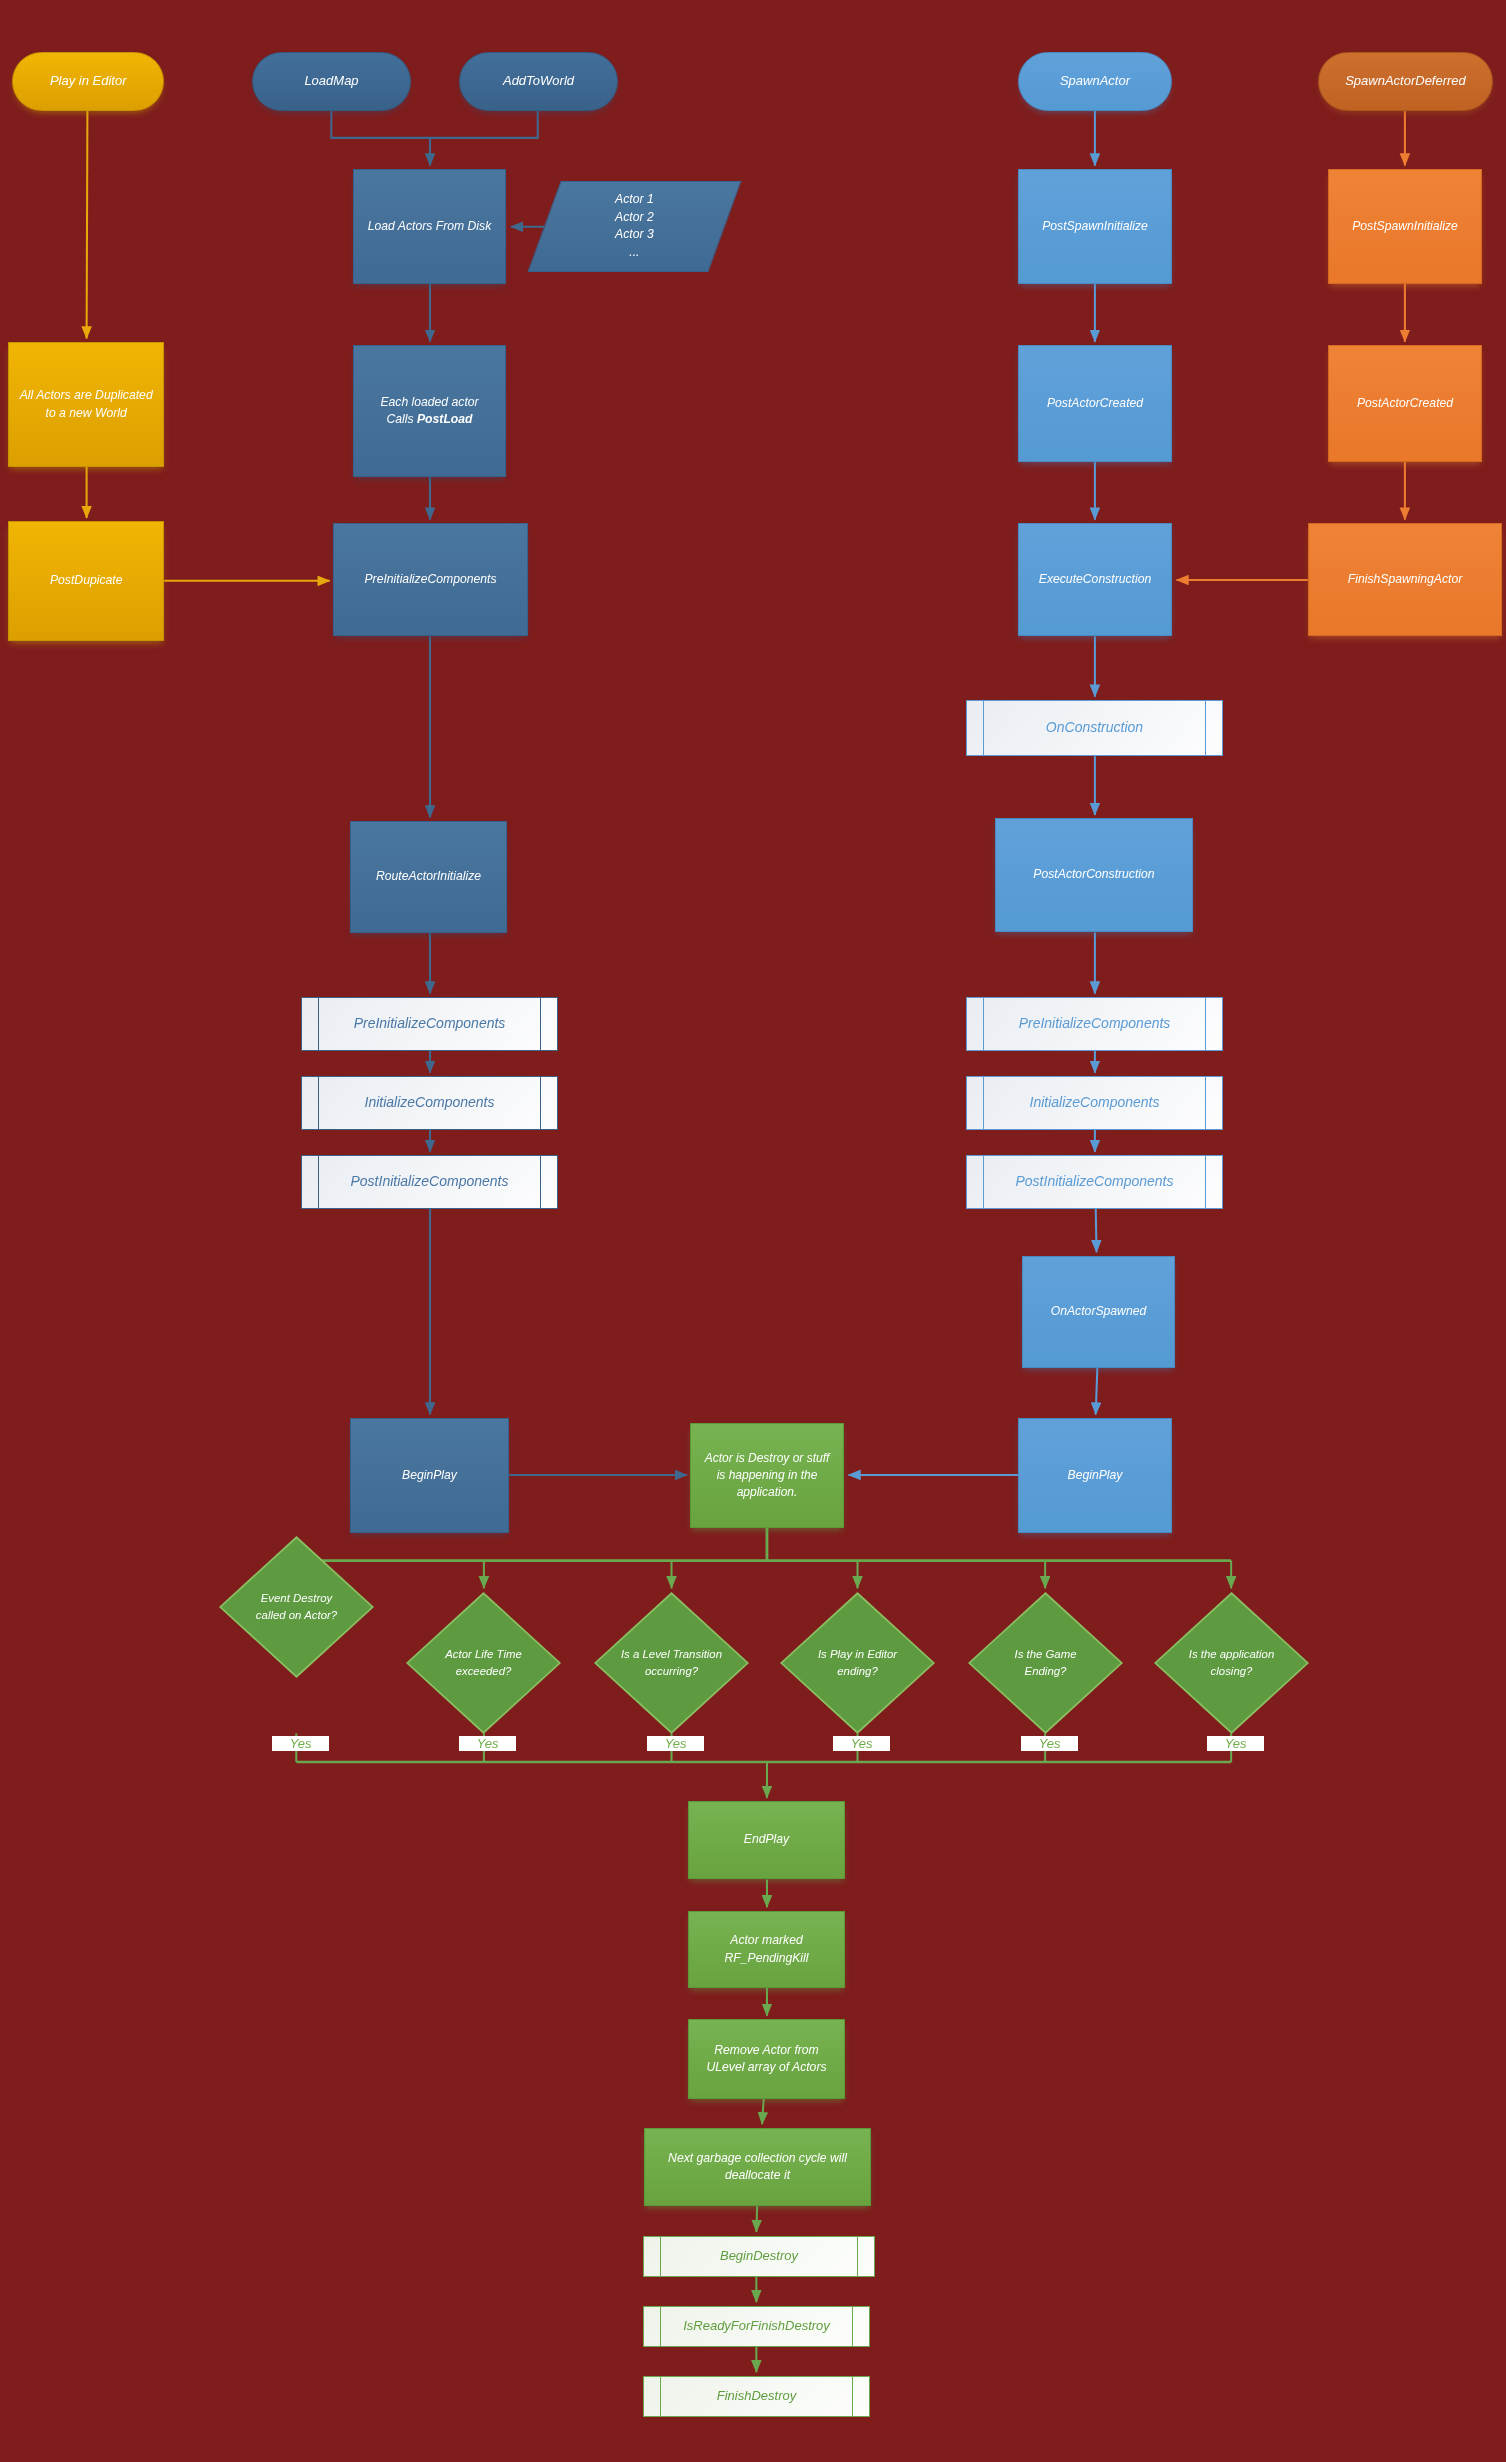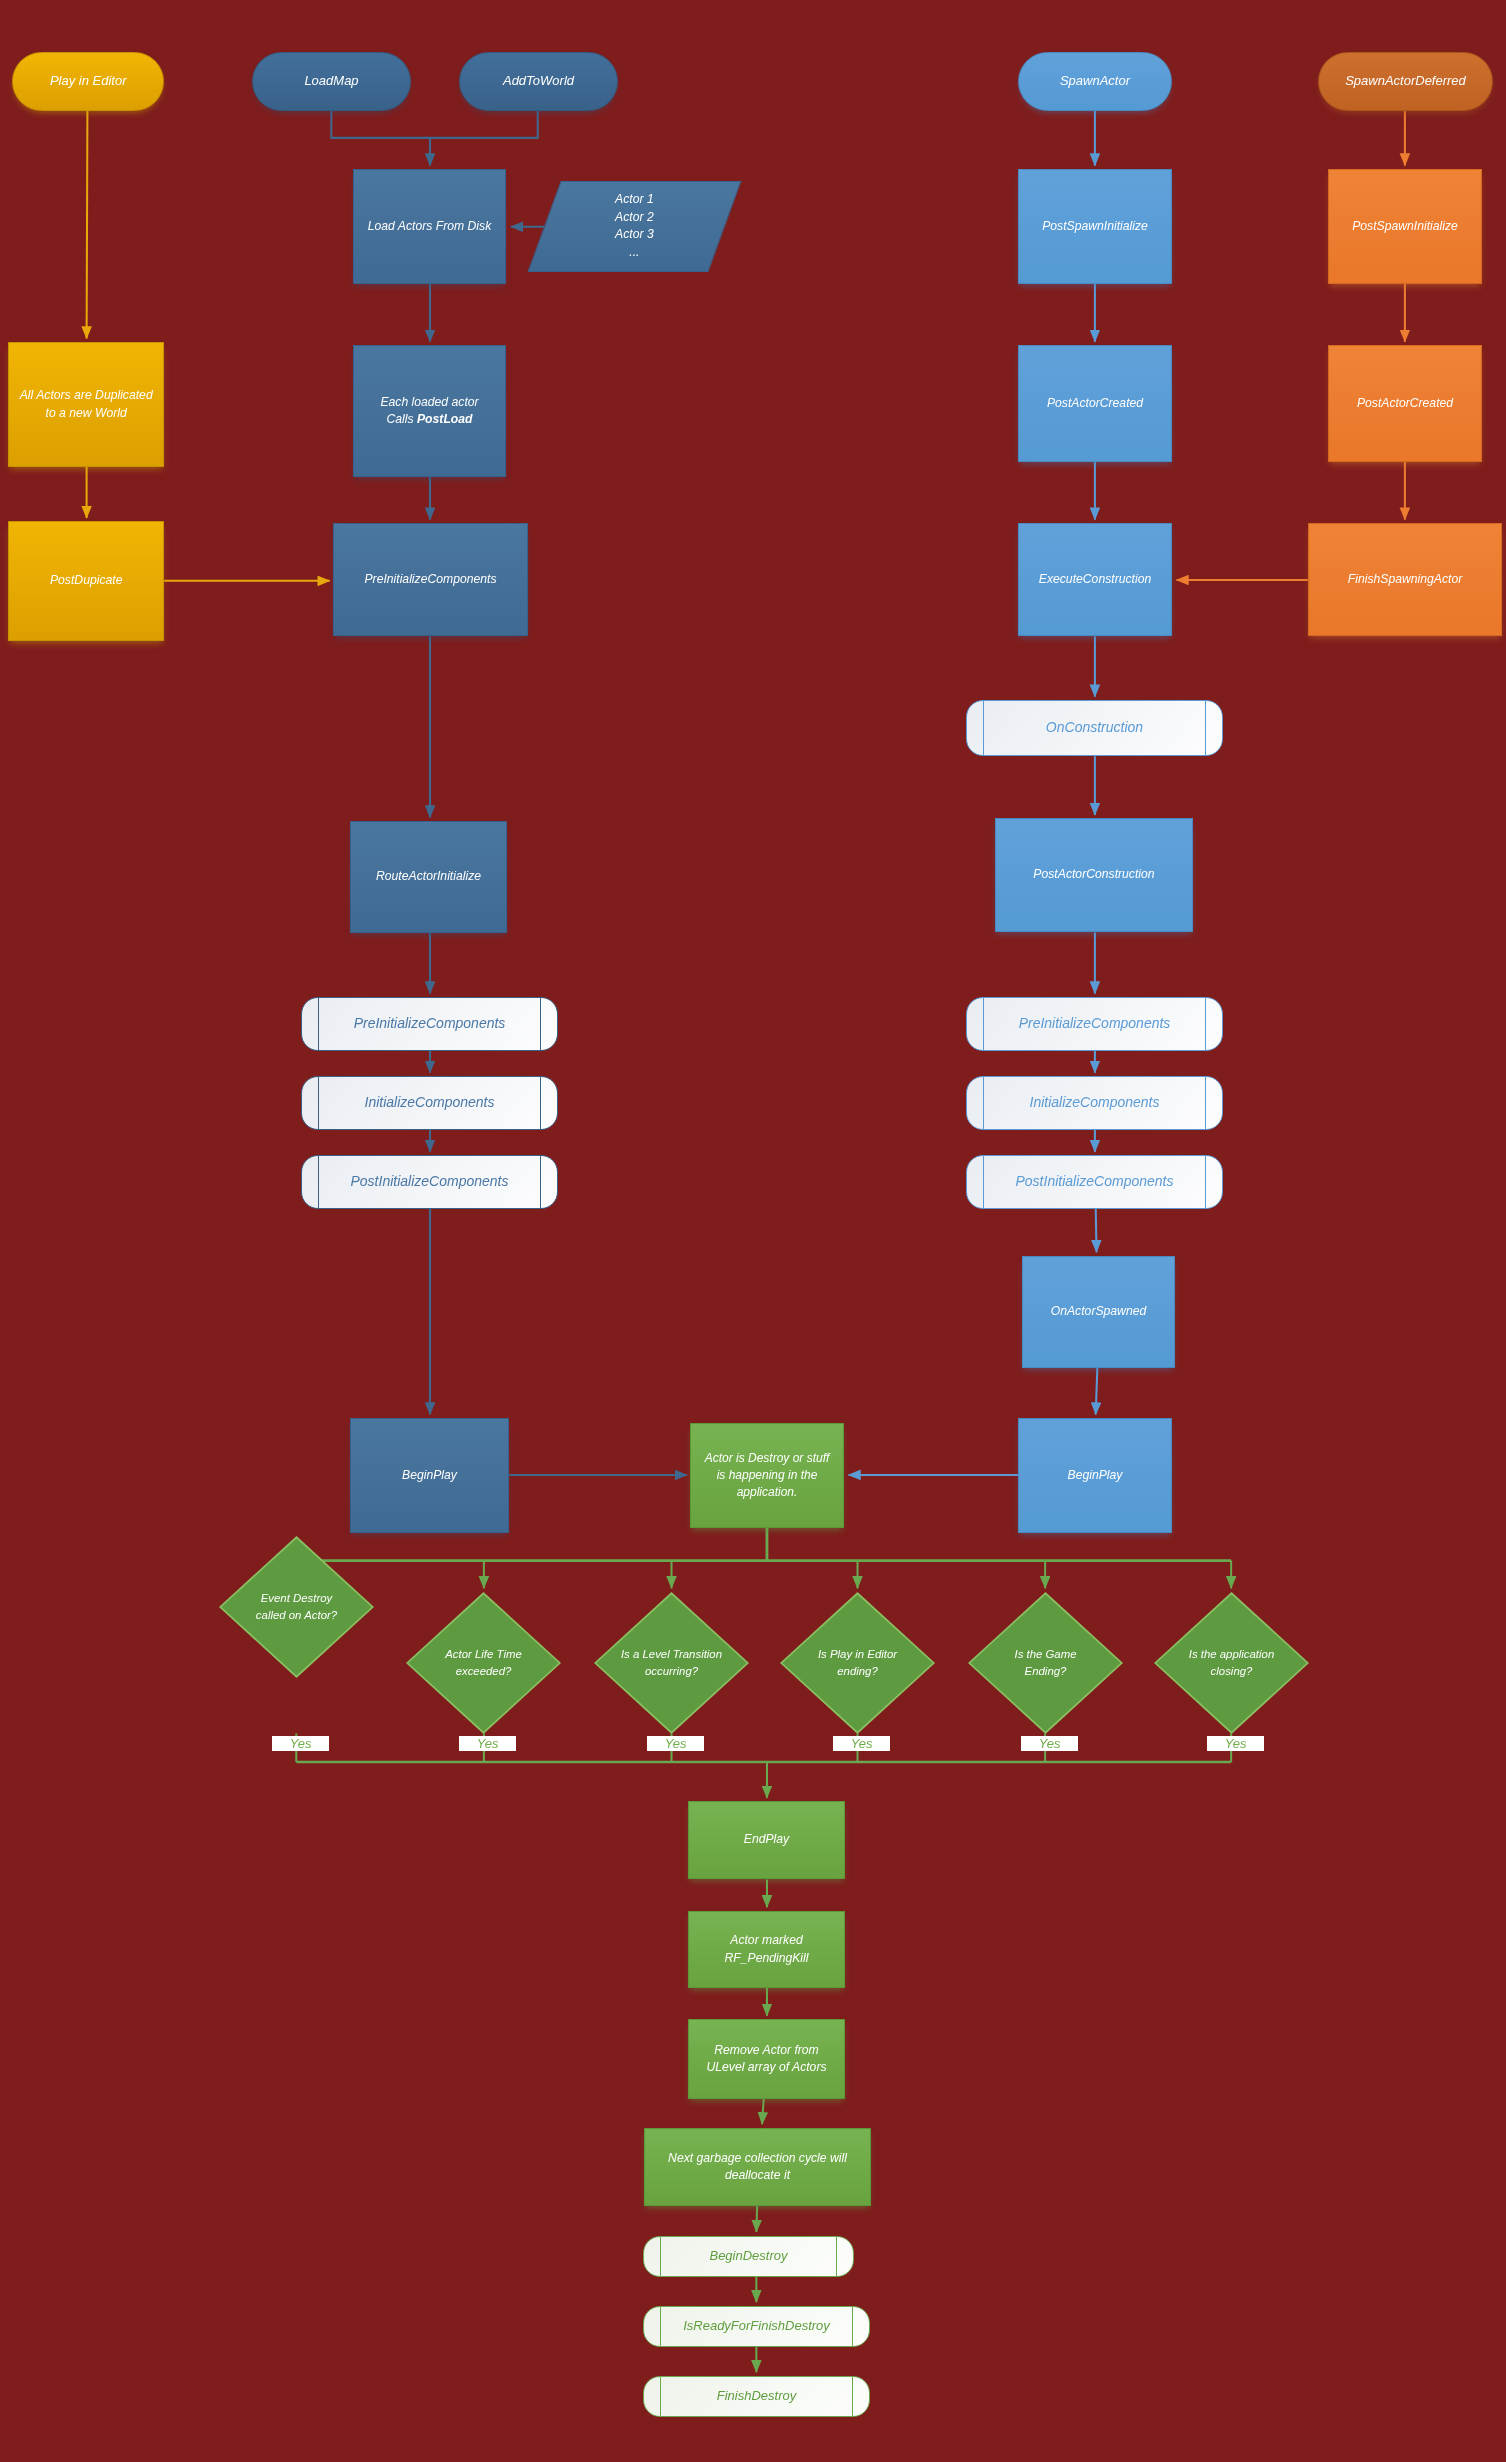--- a/index.html
+++ b/index.html
@@ -17,21 +17,21 @@
   .pilldark{background:linear-gradient(#426f9b,#39628a);border:0.8px solid #33597e;
         box-shadow:0 4.1px 6.5px -2.4px rgba(50,80,110,.45);}
   .light{background:linear-gradient(#61a1da,#549ad3);border:0.8px solid #4a88c0;
         box-shadow:0 4.1px 6.5px -2.4px rgba(70,120,170,.45);}
   .orangebox{background:linear-gradient(#ee8336,#ea772a);border:0.8px solid #d2691e;
         box-shadow:0 4.1px 6.5px -2.4px rgba(210,120,40,.5);}
   .orangepill{background:linear-gradient(#cd6f2d,#c06222);border:0.8px solid #a9561b;
         box-shadow:0 4.1px 6.5px -2.4px rgba(170,90,30,.5);}
   .greenbox{background:linear-gradient(#77b350,#68a340);border:0.8px solid #5d9838;
         box-shadow:0 4.1px 6.5px -2.4px rgba(100,150,70,.5);}
-  .sub{background:linear-gradient(130deg,#e9edf2,#fdfdfe);font-size:14px;padding:3.3px 28px;border-radius:17px;}
+  .sub{background:linear-gradient(130deg,#e9edf2,#fdfdfe);font-size:14px;padding:3.3px 28px;}
   .sub:before,.sub:after{content:"";position:absolute;top:0;bottom:0;width:0;}
   .sub:before{left:16.3px;border-left:1.6px solid;}
   .sub:after{right:16.3px;border-right:1.6px solid;}
   .subdark{border:1.6px solid #3a6186;color:#4a78a6;}
   .subdark:before,.subdark:after{border-color:#3a6186;}
   .sublight{border:1.6px solid #5b9bd5;color:#5b9bd5;}
   .sublight:before,.sublight:after{border-color:#5b9bd5;}
   .subgreen{border:1.6px solid #6aa84f;color:#5f9e3e;background:linear-gradient(130deg,#eef3ea,#fdfefc);font-size:13px;}
   .subgreen:before,.subgreen:after{border-color:#6aa84f;}
   .para{transform:skewX(-20deg);background:linear-gradient(#4a779f,#3f6a93);
@@ -237,18 +237,18 @@
   <div class="yes" style="left:459px;top:1736px;width:49px;">Yes</div>
   <div class="yes" style="left:647px;top:1736px;width:49px;">Yes</div>
   <div class="yes" style="left:833px;top:1736px;width:49px;">Yes</div>
   <div class="yes" style="left:1021px;top:1736px;width:49px;">Yes</div>
   <div class="yes" style="left:1207px;top:1736px;width:49px;">Yes</div>
 
   <div class="node greenbox" style="left:688px;top:1801px;width:157px;height:78px;">EndPlay</div>
   <div class="node greenbox" style="left:688px;top:1911px;width:157px;height:77px;">Actor marked RF_PendingKill</div>
   <div class="node greenbox" style="left:688px;top:2019px;width:157px;height:80px;">Remove Actor from ULevel array of Actors</div>
   <div class="node greenbox" style="left:644px;top:2128px;width:227px;height:78px;">Next garbage collection cycle will deallocate it</div>
-  <div class="node sub subgreen" style="left:643px;top:2236px;width:211px;height:41px;">BeginDestroy</div>
+  <div class="node sub subgreen" style="left:643px;top:2236px;width:232px;height:41px;">BeginDestroy</div>
   <div class="node sub subgreen" style="left:643px;top:2306px;width:227px;height:41px;">IsReadyForFinishDestroy</div>
   <div class="node sub subgreen" style="left:643px;top:2376px;width:227px;height:41px;">FinishDestroy</div>
 
 </div>
 
 
 </body></html>

